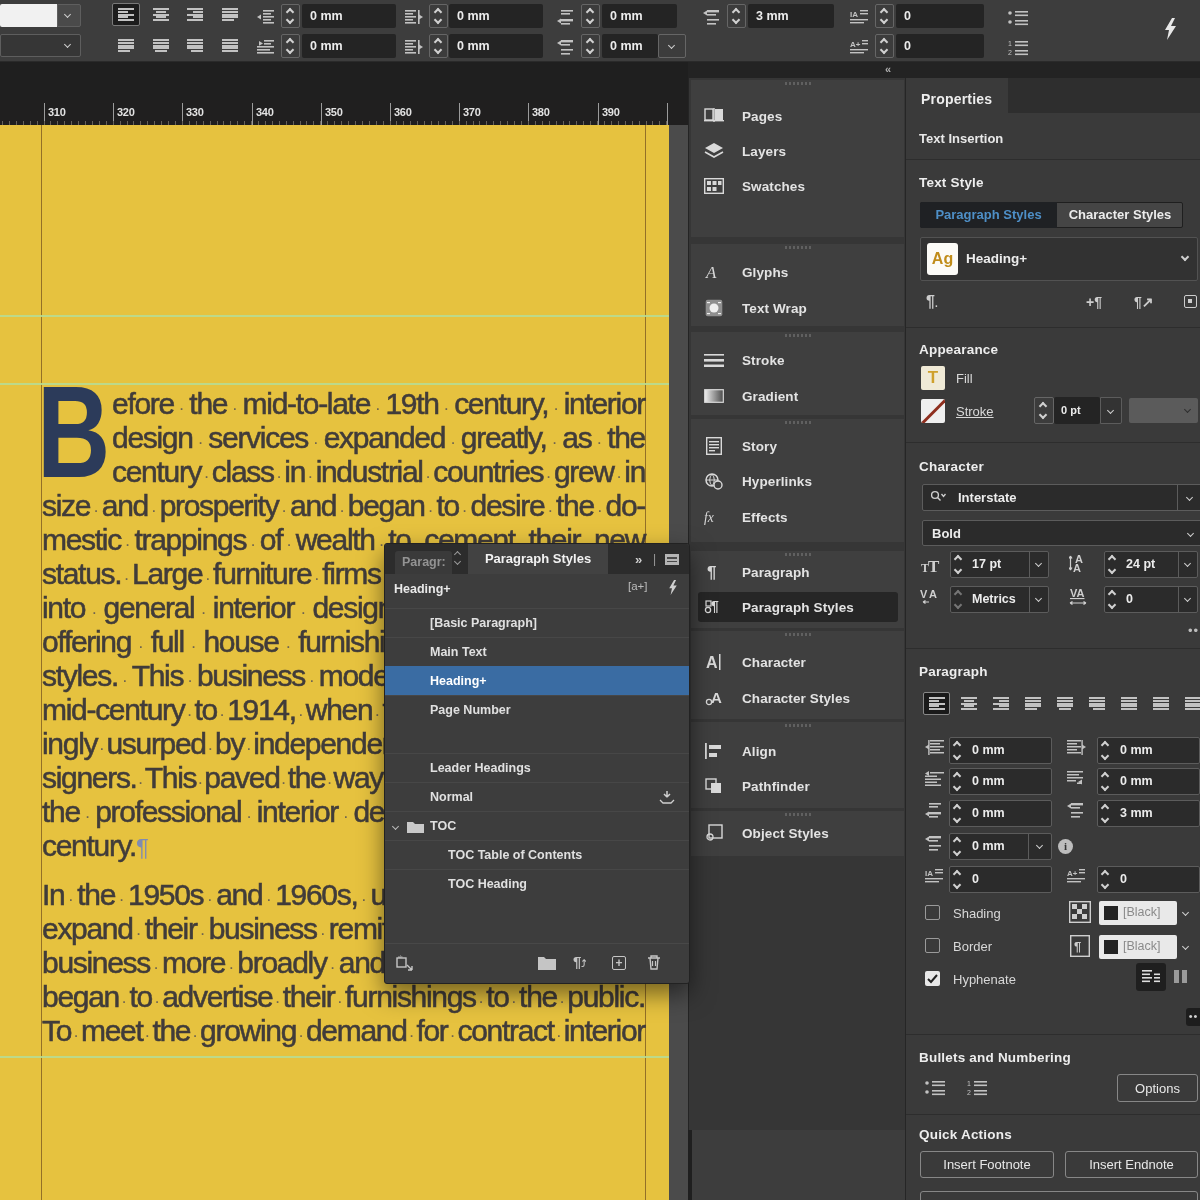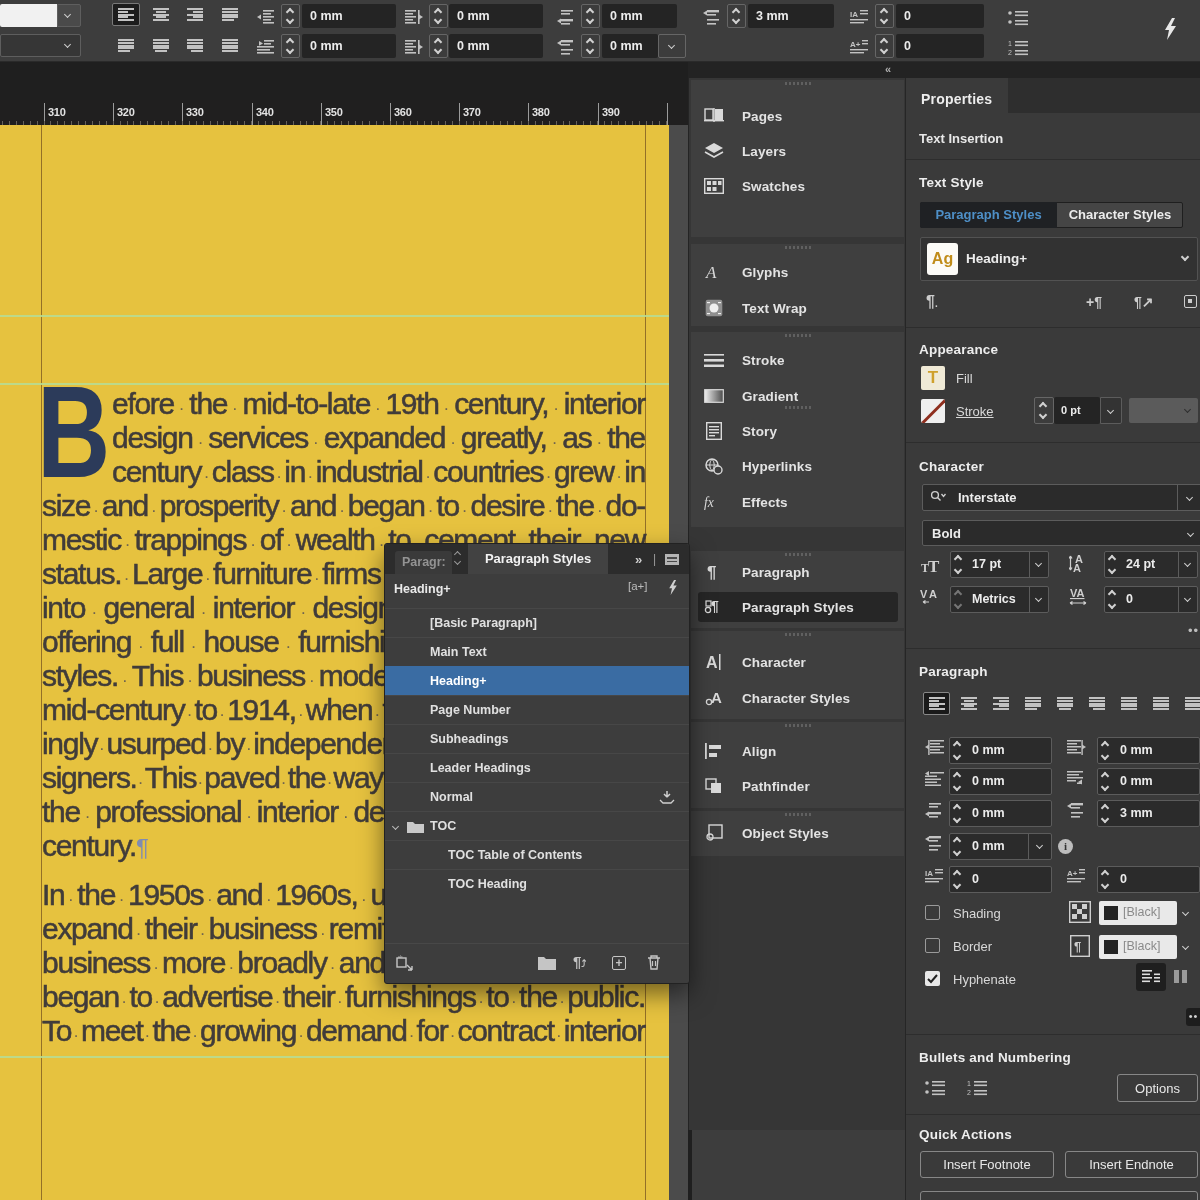--- a/index.html
+++ b/index.html
@@ -448,21 +448,21 @@
                   <stop offset="0" stop-color="#efefef"></stop>
                   <stop offset="1" stop-color="#4a4a4a"></stop>
                 </linearGradient>
               </defs>
               <rect x="0.7" y="0.7" width="18.6" height="12.6" fill="url(#g1)" stroke="#d9d9d9" stroke-width="1.2"></rect>
             </svg>
           </span>
           <span class="dt">Gradient</span>
         </div>
 </div>
-<div class="dgroup" style="top:326px;height:123px">
+<div class="dgroup" style="top:341px;height:123px">
         <div class="dots"></div>
 <div class="drow" style="top:12px">
           <span class="di">
             <svg width="16" height="18" viewBox="0 0 16 18">
               <rect x="0.7" y="0.7" width="14.6" height="16.6" fill="none" stroke="#d9d9d9" stroke-width="1.4"></rect>
               <rect x="3" y="4" width="10" height="1.4" fill="#d9d9d9"></rect>
               <rect x="3" y="7" width="10" height="1.4" fill="#d9d9d9"></rect>
               <rect x="3" y="10" width="10" height="1.4" fill="#d9d9d9"></rect>
               <rect x="3" y="13" width="6" height="1.4" fill="#d9d9d9"></rect>
             </svg>
@@ -1014,23 +1014,20 @@
       </div>
 <div class="frow" style="top:93px">
         <span style="margin-left:45px">Main Text</span>
       </div>
 <div class="frow" style="top:122px;background:#3a6ca3;border-top:1px solid #3a6ca3">
         <span style="margin-left:45px;font-weight:700;color:#fff">Heading+</span>
       </div>
 <div class="frow" style="top:151px">
         <span style="margin-left:45px">Page Number</span>
       </div>
-<div class="frow" style="top:180px">
-        <span style="margin-left:45px">Subheadings</span>
-      </div>
 <div class="frow" style="top:209px">
         <span style="margin-left:45px">Leader Headings</span>
       </div>
 <div class="frow" style="top:238px">
         <span style="margin-left:45px">Normal</span>
         <svg style="position:absolute;right:14px;top:8px" width="16" height="13" viewBox="0 0 16 13">
           <path d="M8 0 v6 M8 6 l-3 -3 M8 6 l3 -3" stroke="#cfcfcf" stroke-width="1.5" fill="none"></path>
           <path d="M1 9 l3 3 h8 l3 -3" fill="none" stroke="#cfcfcf" stroke-width="1.3"></path>
         </svg>
       </div>

